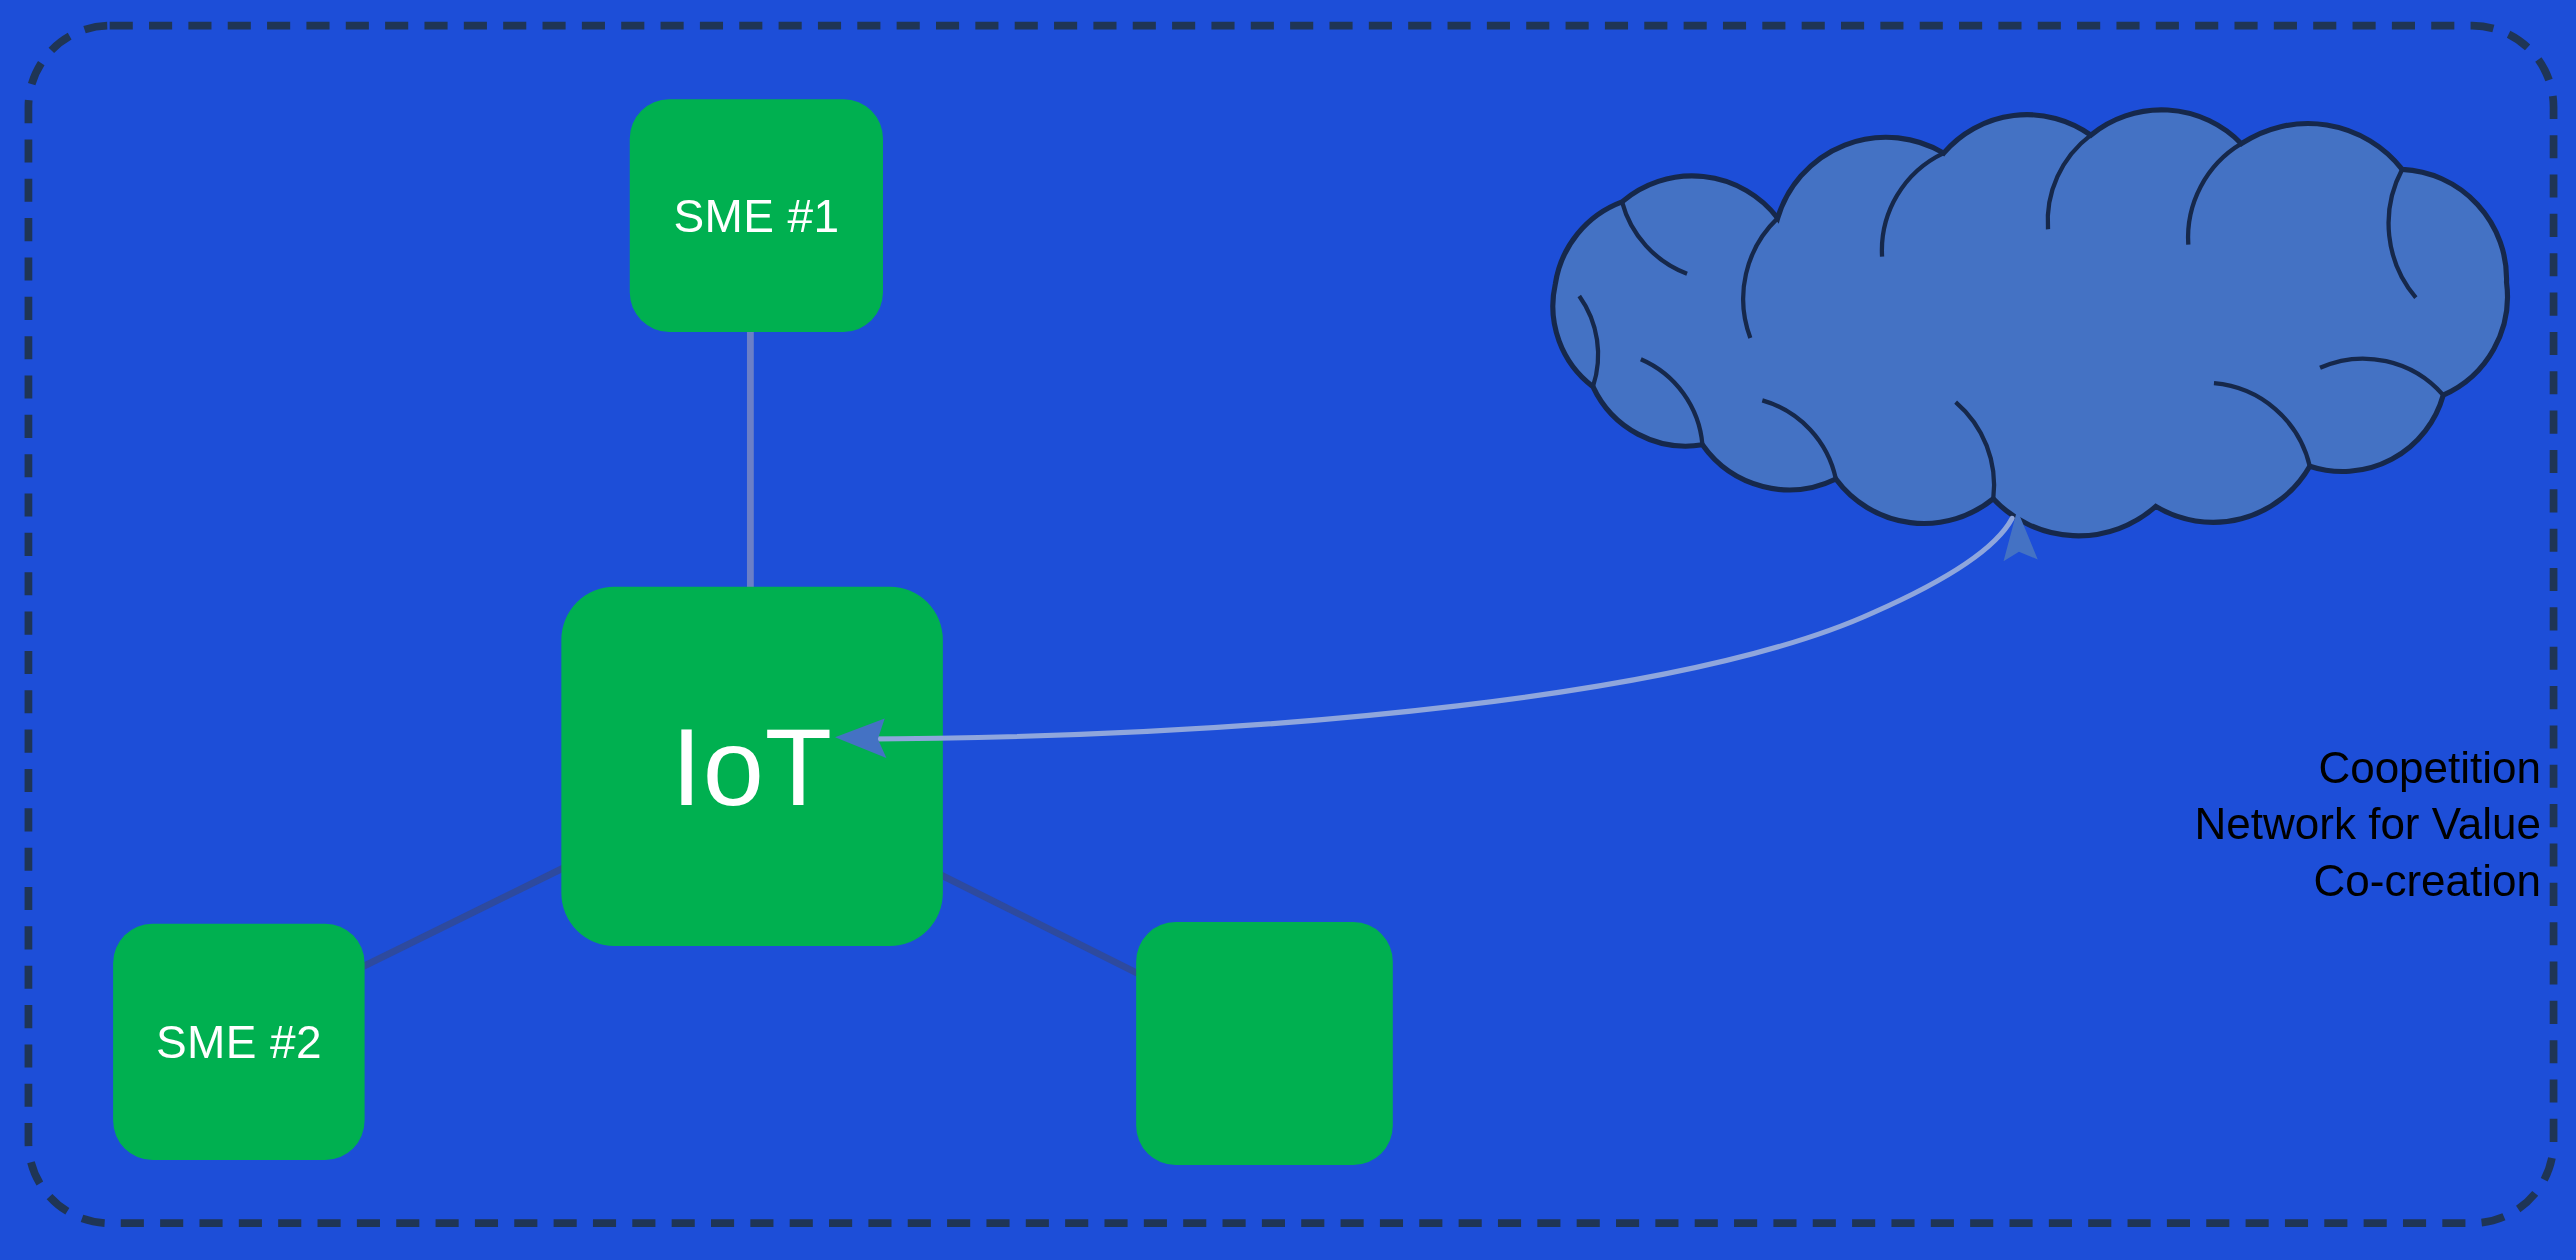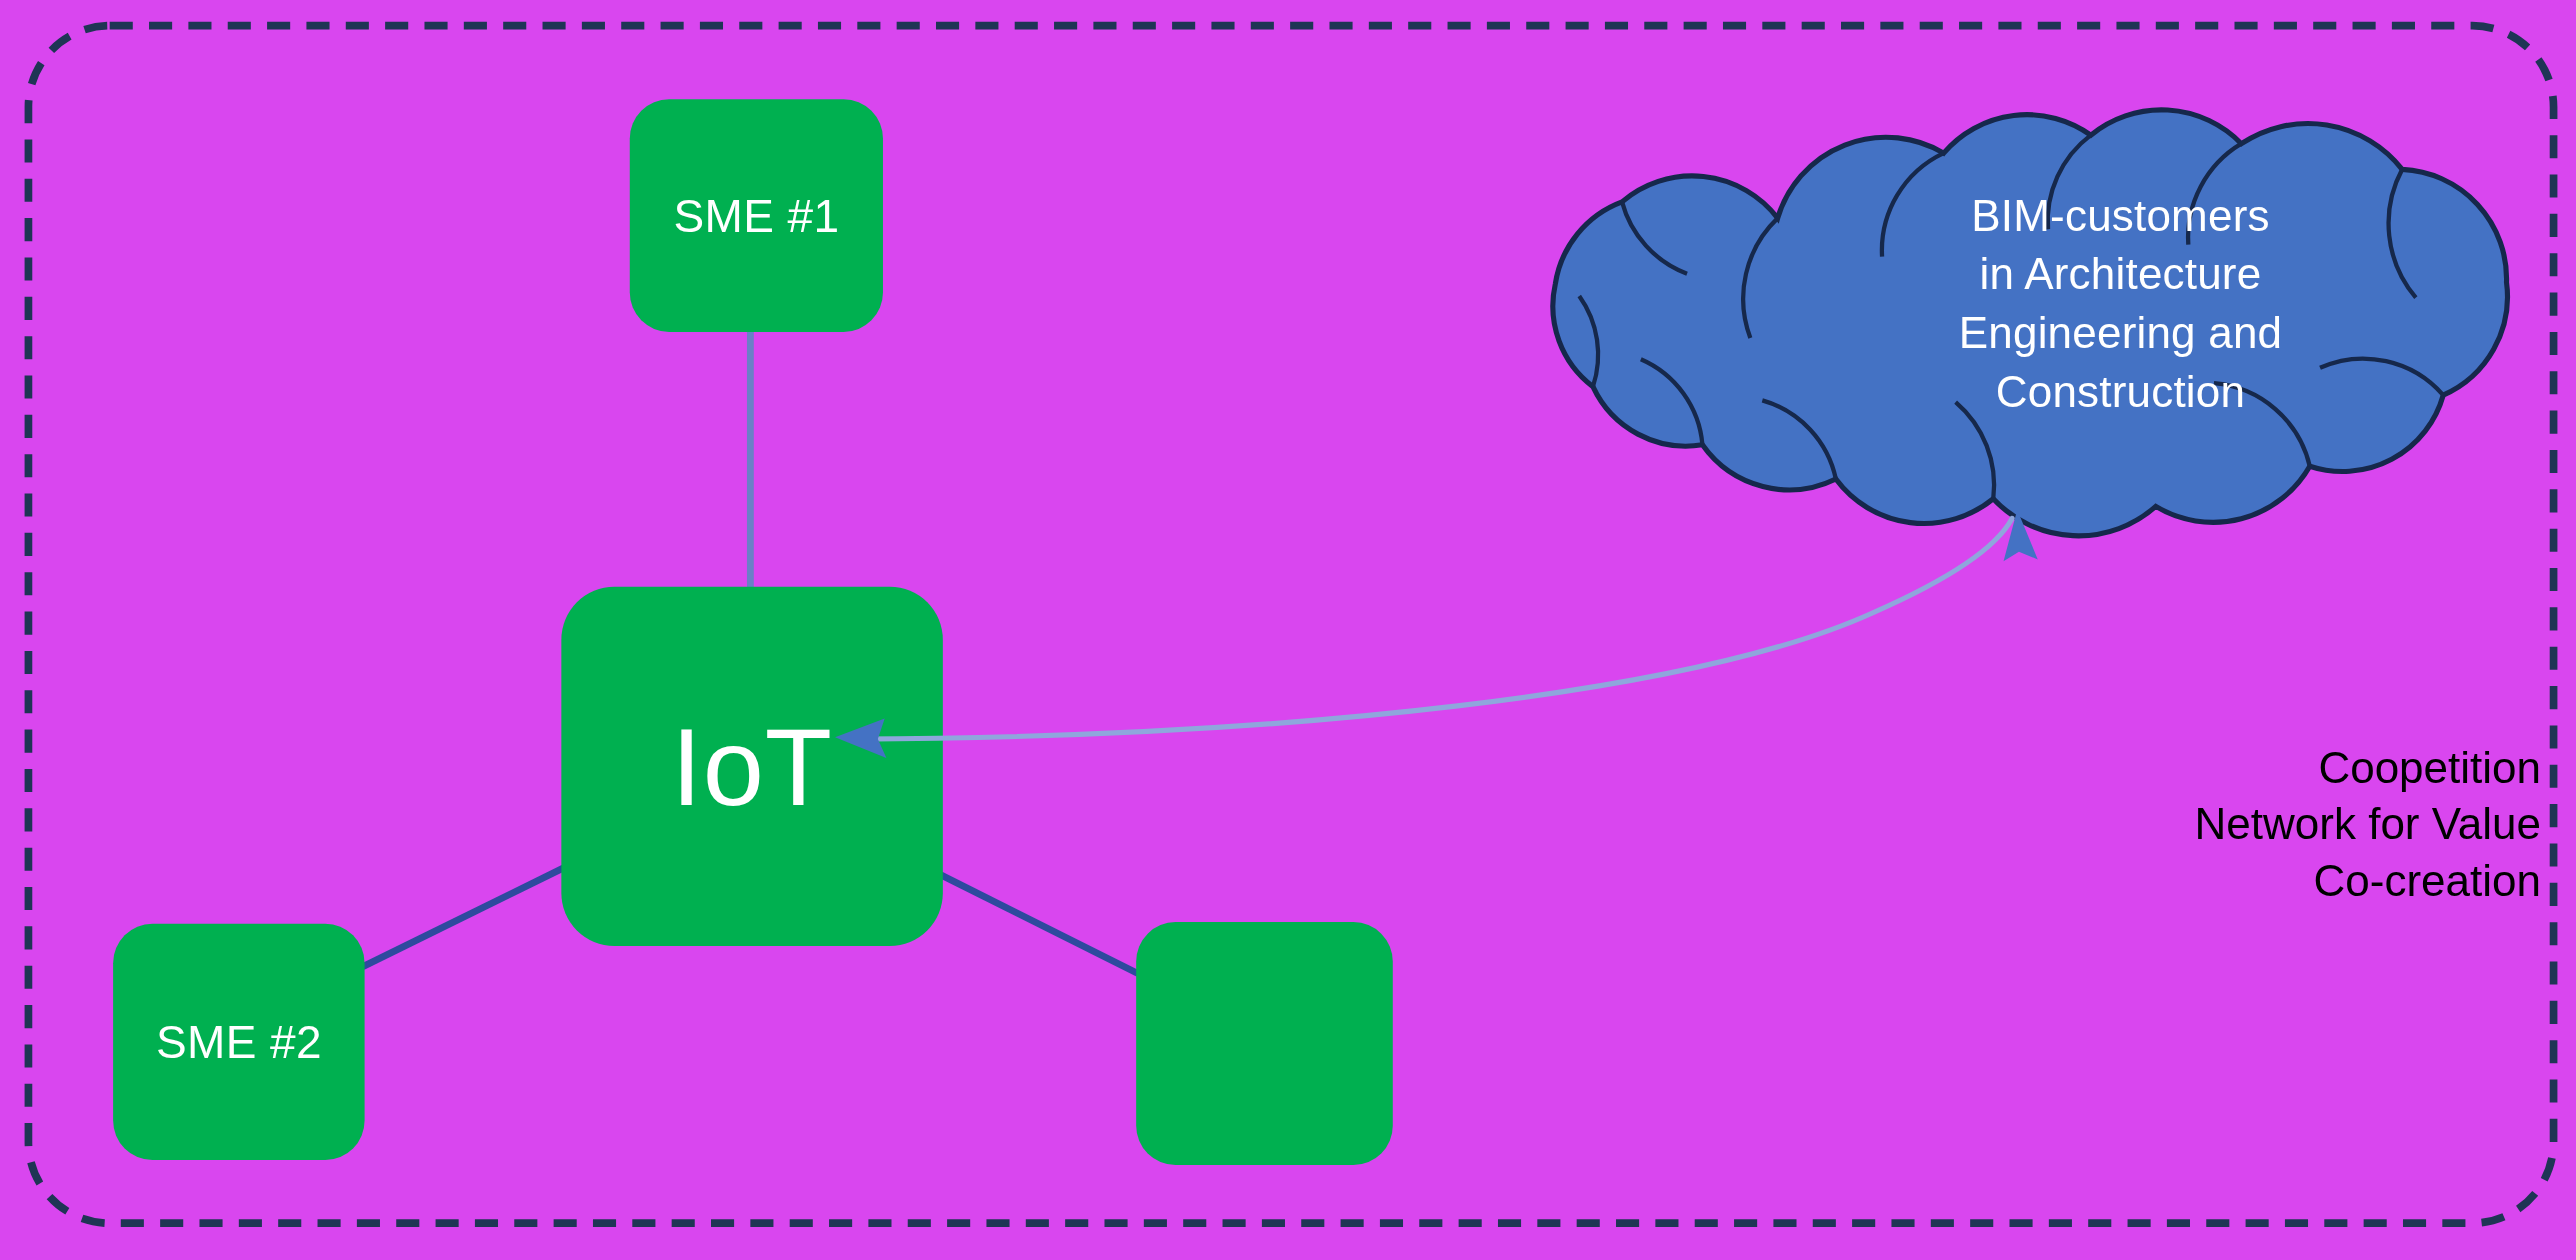--- a/index.html
+++ b/index.html
@@ -7,21 +7,21 @@
     padding: 0;
     background: #ffffff;
   }
   body {
     font-family: "Liberation Sans", sans-serif;
   }
   #canvas {
     position: relative;
     width: 2576px;
     height: 1260px;
-    background: #d946ef;
+    background: #1d4ed8;
     overflow: hidden;
   }
   #diagram-svg {
     position: absolute;
     left: 0;
     top: 0;
     width: 2576px;
     height: 1260px;
   }
   .node-label {
@@ -123,23 +123,19 @@
     </g>
   </svg>
 
   <div class="node-label sme-label" style="left:630px; top:99px; width:253px; height:233px;">SME #1</div>
 
   <div class="node-label iot-label" style="left:561px; top:587px; width:382px; height:359px;">IoT</div>
 
   <div class="node-label sme-label" style="left:113px; top:924px; width:252px; height:236px;">SME #2</div>
 
 
-  <div class="node-label cloud-label" style="left:1821px; top:163px; width:599px; height:282px; justify-content:center;">BIM-customers
-in Architecture
-Engineering and
-Construction</div>
 
   <div class="caption" style="left:1865px; top:740px; width:676px;">Coopetition
 Network for Value
 Co-creation</div>
 
 </div>
 
 
 </body></html>

